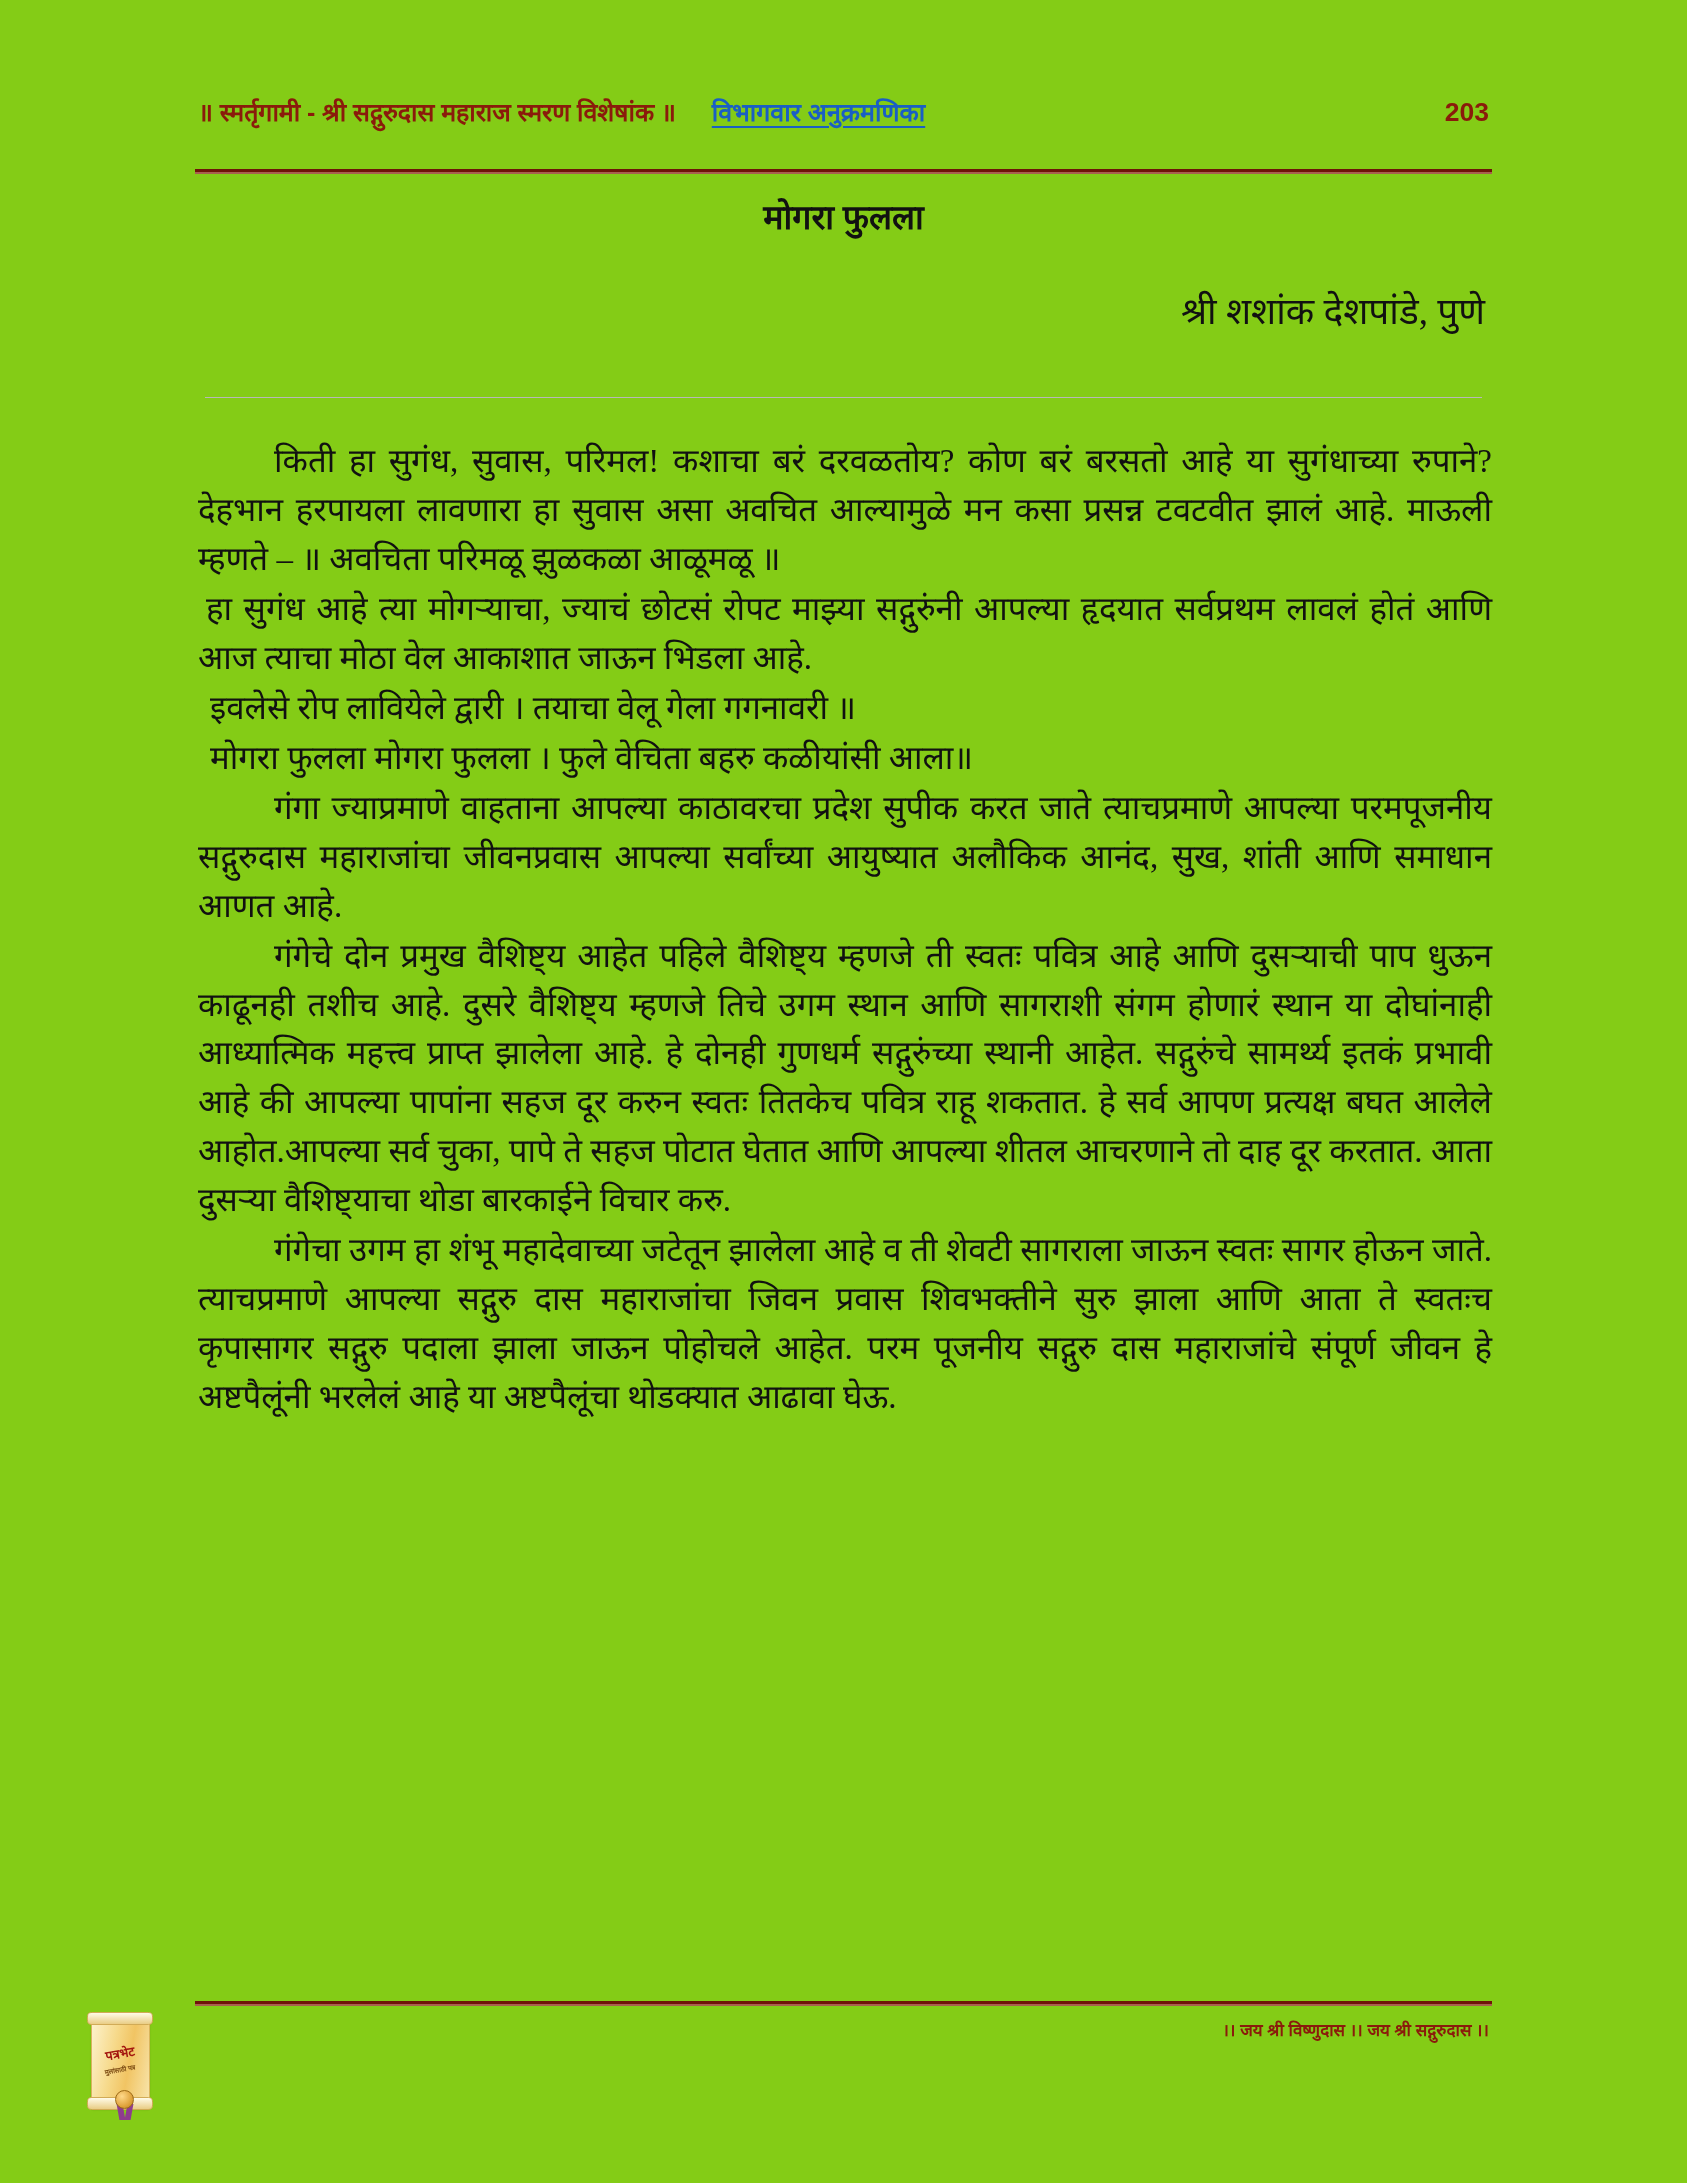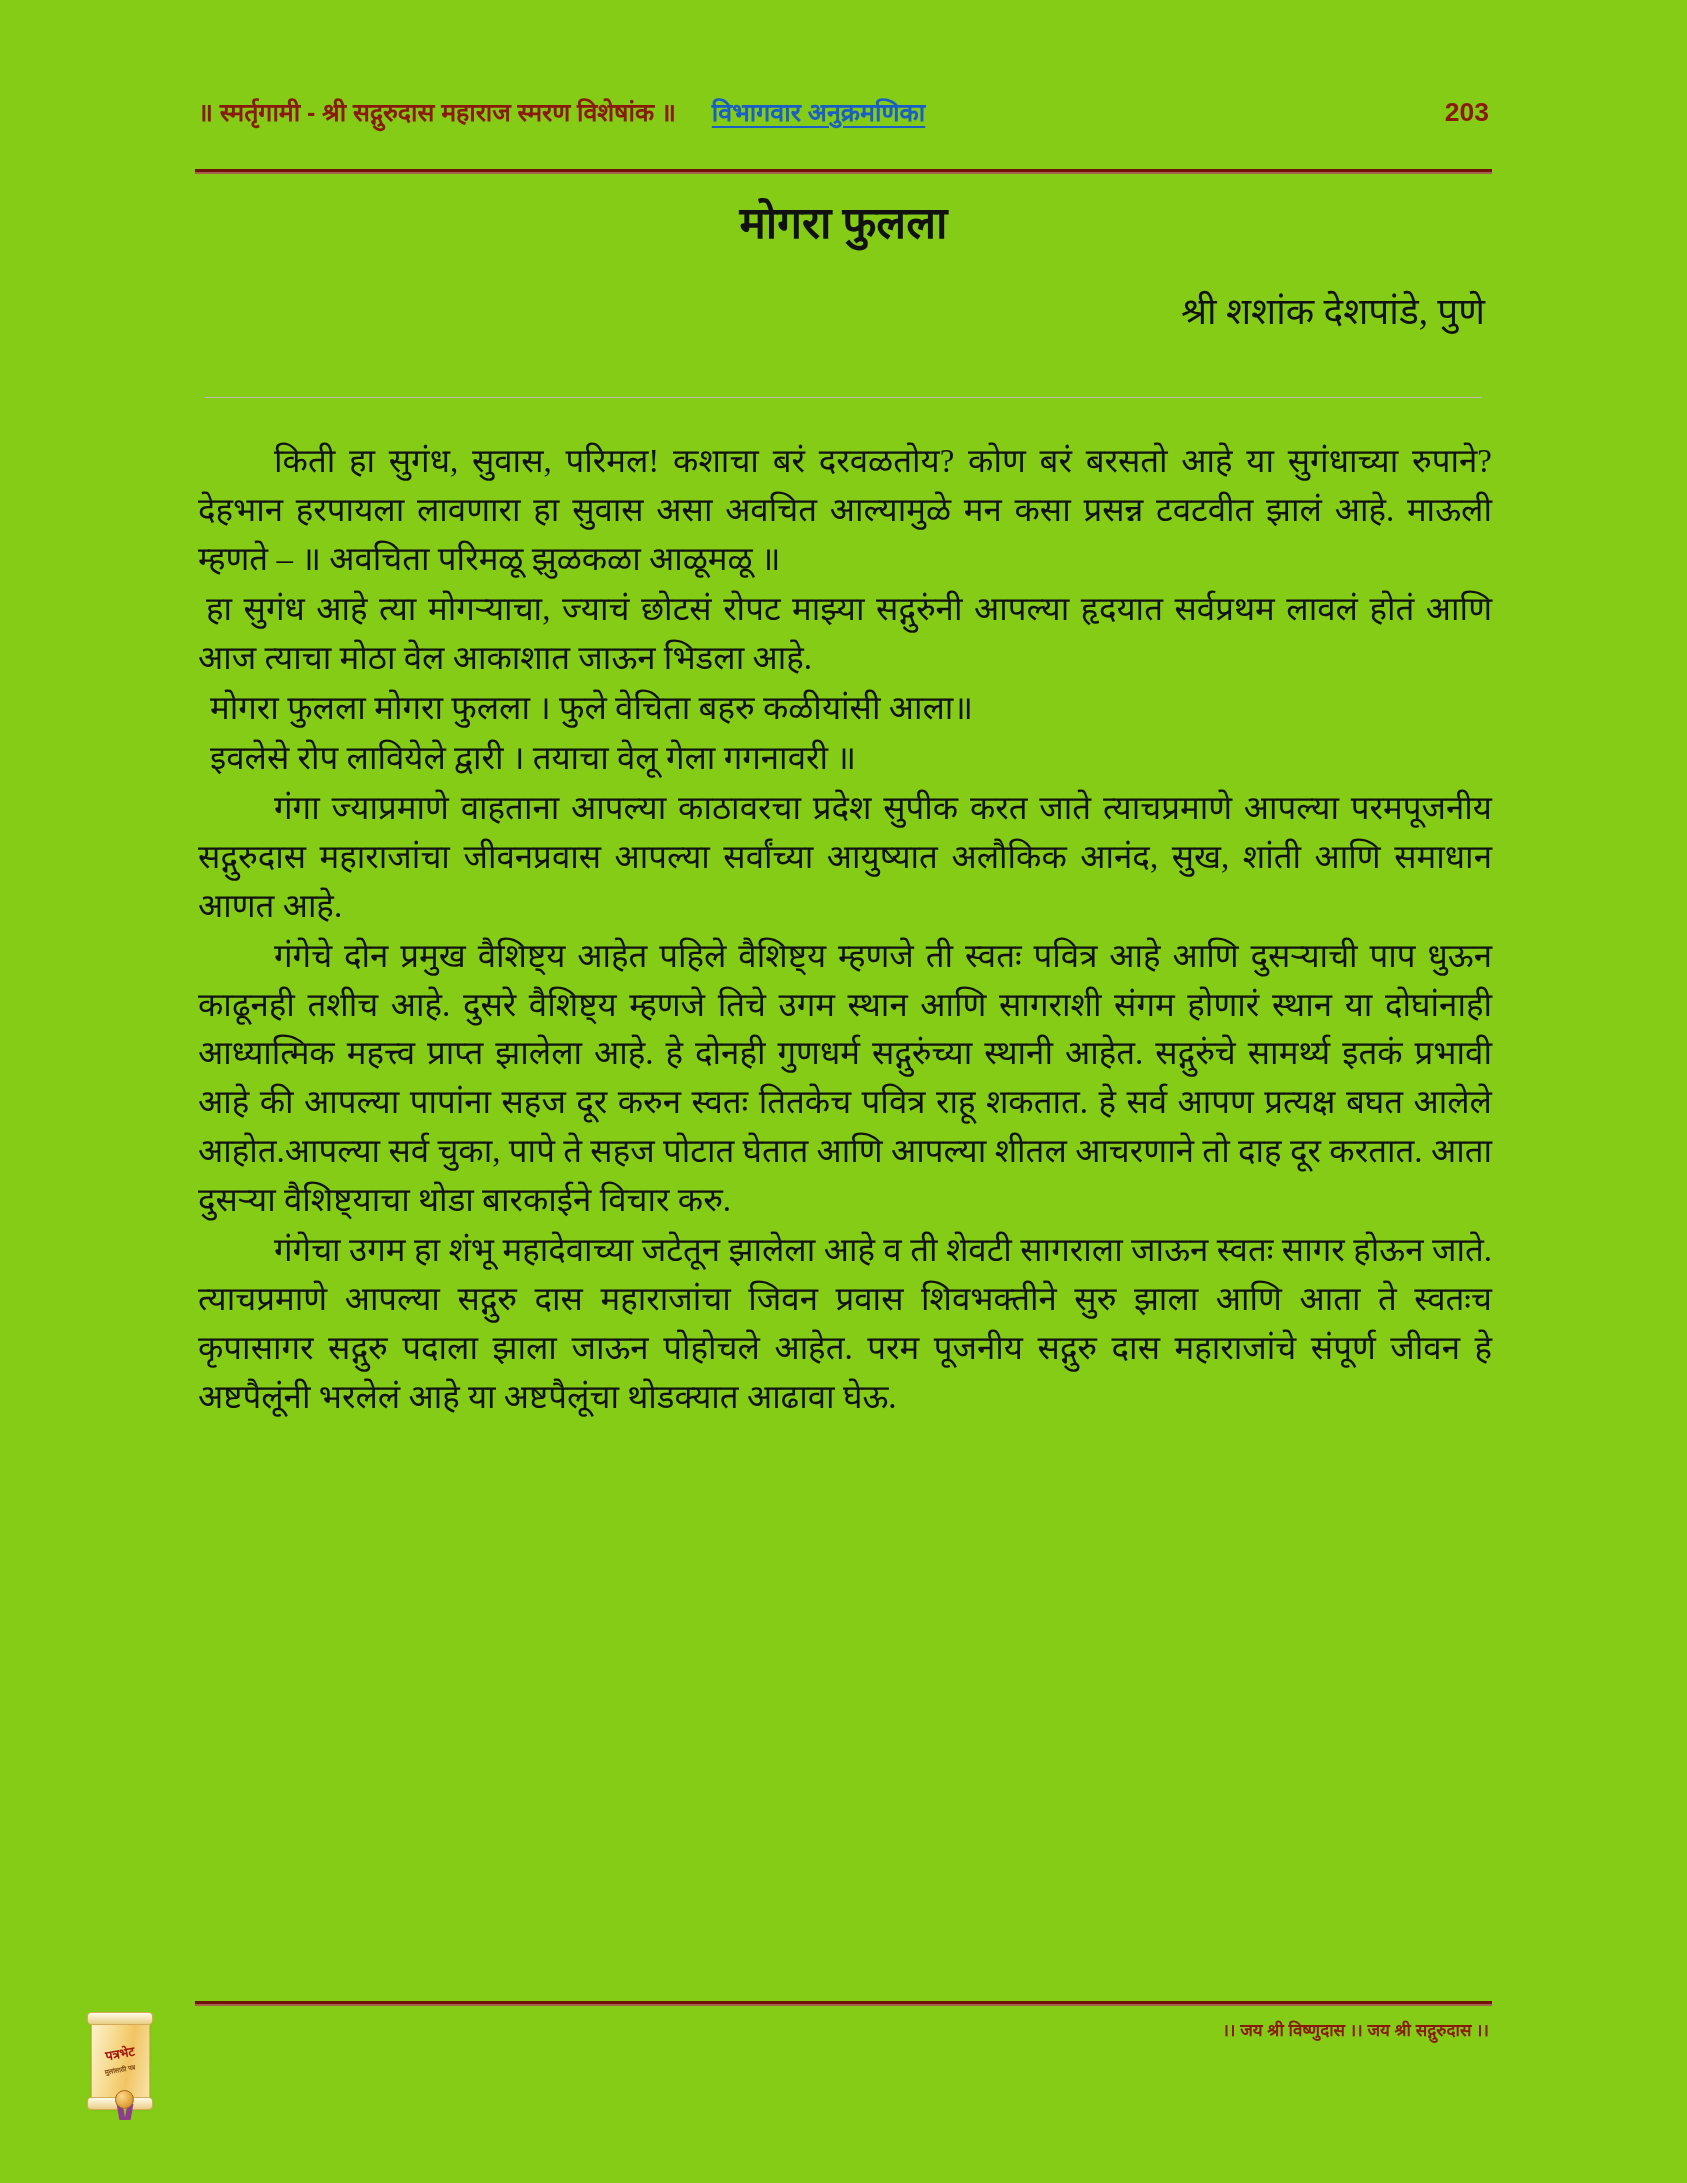--- a/index.html
+++ b/index.html
@@ -78,21 +78,21 @@
   
   .doc-title {
     position: absolute;
     left: 0;
     right: 0;
     top: 198px;
     text-align: center;
     color: #111111;
     font-family: "Liberation Serif", "DejaVu Serif", serif;
     font-weight: bold;
-    font-size: 44px;
+    font-size: 34px;
     line-height: 1.2;
   }
   .doc-author {
     position: absolute;
     right: 202px;
     top: 290px;
     color: #111111;
     font-size: 37px;
     line-height: 1.2;
     white-space: nowrap;
@@ -249,22 +249,22 @@
   </div>
   <div class="header-rule"></div>
 
   <div class="doc-title">मोगरा फुलला</div>
   <div class="doc-author">श्री शशांक देशपांडे, पुणे</div>
   <div class="title-divider"></div>
 
   <div class="body-text">
     <p class="p-indent p-block">किती हा सुगंध, सुवास, परिमल! कशाचा बरं दरवळतोय? कोण बरं बरसतो आहे या सुगंधाच्या रुपाने? देहभान हरपायला लावणारा  हा सुवास असा अवचित आल्यामुळे मन कसा प्रसन्न टवटवीत झालं  आहे. माऊली म्हणते – ॥ अवचिता  परिमळू झुळकळा आळूमळू ॥</p>
     <p class="p-lead p-block">हा सुगंध आहे त्या मोगऱ्याचा, ज्याचं छोटसं रोपट माझ्या सद्गुरुंनी आपल्या हृदयात सर्वप्रथम लावलं होतं आणि आज त्याचा मोठा वेल आकाशात जाऊन भिडला आहे.</p>
+    <p class="verse">इवलेसे रोप लावियेले द्वारी । तयाचा वेलू गेला गगनावरी ॥</p>
     <p class="verse">मोगरा फुलला मोगरा फुलला । फुले वेचिता बहरु कळीयांसी आला॥</p>
-    <p class="verse">इवलेसे रोप लावियेले द्वारी । तयाचा वेलू गेला गगनावरी ॥</p>
     <p class="p-indent p-block">गंगा ज्याप्रमाणे वाहताना आपल्या काठावरचा प्रदेश सुपीक करत जाते त्याचप्रमाणे आपल्या परमपूजनीय सद्गुरुदास महाराजांचा जीवनप्रवास आपल्या सर्वांच्या आयुष्यात अलौकिक आनंद, सुख,  शांती आणि समाधान आणत आहे.</p>
     <p class="p-indent p-block">गंगेचे दोन प्रमुख वैशिष्ट्य आहेत पहिले वैशिष्ट्य म्हणजे ती स्वतः पवित्र आहे आणि दुसऱ्याची पाप धुऊन काढूनही तशीच आहे. दुसरे वैशिष्ट्य म्हणजे तिचे उगम स्थान आणि सागराशी संगम होणारं स्थान या दोघांनाही आध्यात्मिक महत्त्व प्राप्त झालेला आहे. हे दोनही गुणधर्म सद्गुरुंच्या स्थानी आहेत. सद्गुरुंचे सामर्थ्य इतकं प्रभावी आहे की आपल्या पापांना सहज दूर करुन स्वतः तितकेच पवित्र राहू शकतात. हे सर्व आपण प्रत्यक्ष बघत आलेले आहोत.आपल्या सर्व चुका, पापे ते सहज पोटात घेतात आणि आपल्या शीतल आचरणाने तो दाह दूर करतात. आता दुसऱ्या वैशिष्ट्याचा थोडा बारकाईने विचार करु.</p>
     <p class="p-indent p-block">गंगेचा उगम हा शंभू महादेवाच्या जटेतून झालेला आहे व ती शेवटी सागराला जाऊन स्वतः सागर होऊन जाते. त्याचप्रमाणे आपल्या सद्गुरु दास महाराजांचा जिवन प्रवास शिवभक्तीने सुरु झाला आणि आता ते स्वतःच कृपासागर सद्गुरु पदाला झाला जाऊन पोहोचले आहेत. परम पूजनीय सद्गुरु दास महाराजांचे संपूर्ण जीवन हे अष्टपैलूंनी भरलेलं आहे या अष्टपैलूंचा थोडक्यात आढावा घेऊ.</p>
   </div>
 
   <div class="footer-rule"></div>
   <div class="footer-text">।। जय श्री विष्णुदास ।। जय श्री सद्गुरुदास ।।</div>
 
   <div class="footer-logo">
     <div class="scroll-body"></div>

